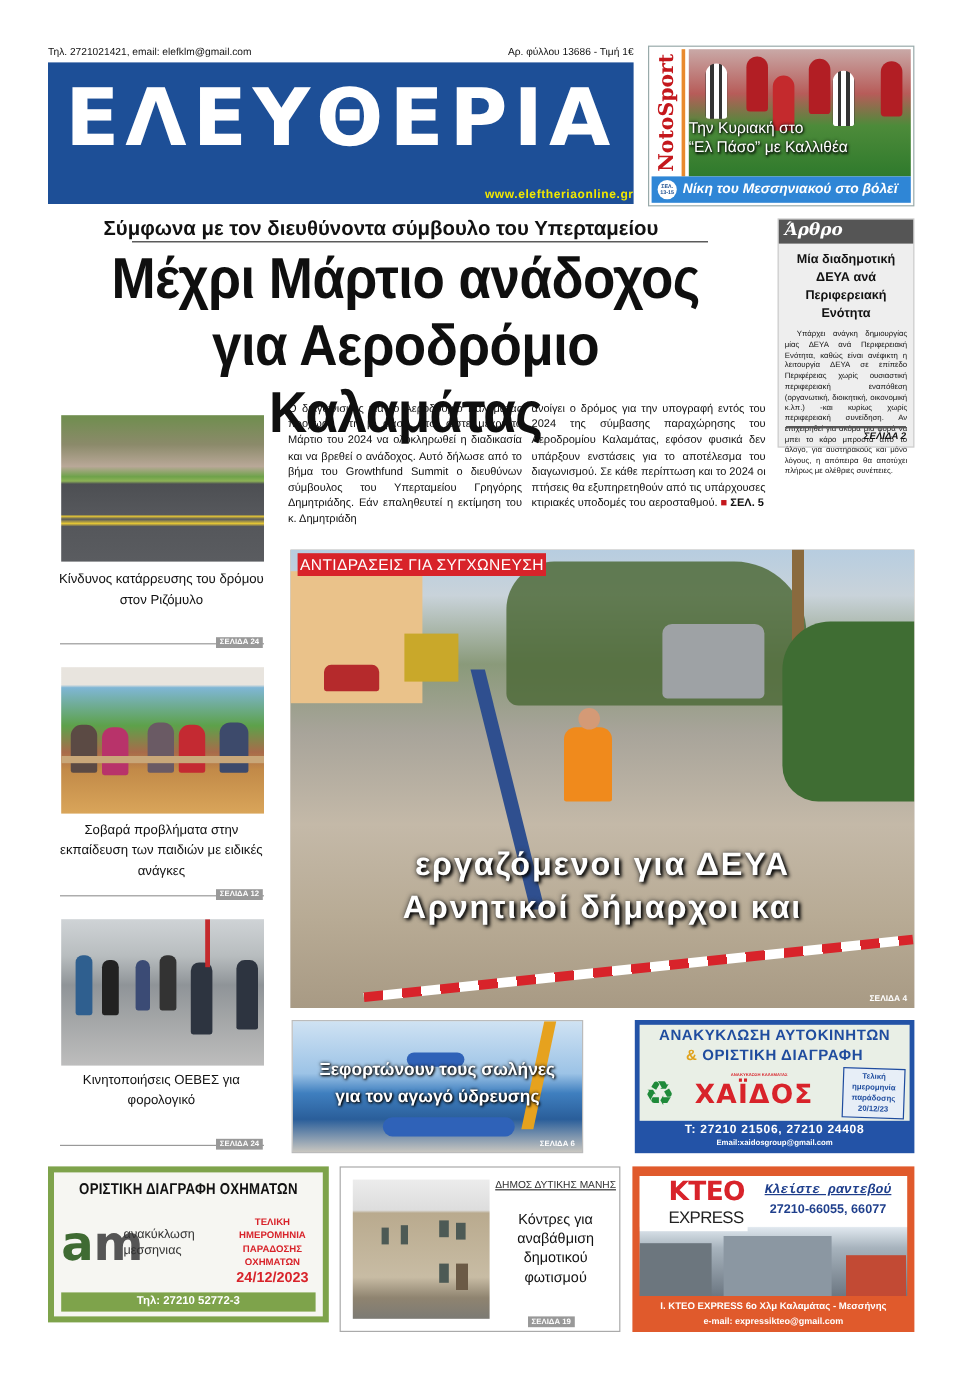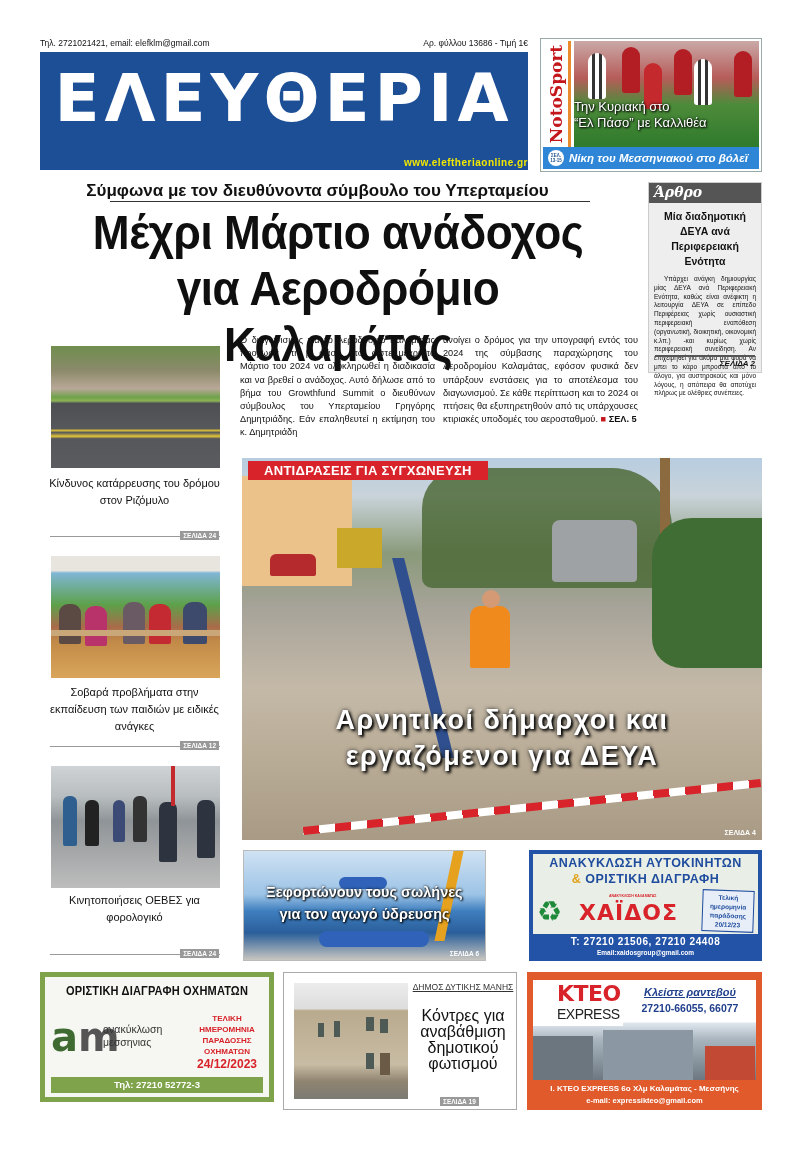--- a/index.html
+++ b/index.html
@@ -48,21 +48,21 @@
 
   
   .rail { left: 42px; width: 185px; }
   .rail-img { position: absolute; left: 9px; width: 169px; height: 122px; overflow: hidden; }
   .rail-cap { position: absolute; left: 0; width: 185px; text-align: center; font-size: 11px; line-height: 17px; color: #111; }
   .rail-rule { position: absolute; left: 8px; width: 170px; height: 1px; background: #999; }
   .pg-badge { position: absolute; right: 8px; background: #999; color: #fff; font-size: 6.5px; font-weight: bold; padding: 1px 3px; }
 
   
   .mainphoto { left: 242px; top: 458px; width: 520px; height: 382px; overflow: hidden; background: #b8b0a3; }
-  .mp-tag { position: absolute; left: 6px; top: 3px; background: #d8232a; color: #fff; font-weight: bold; font-size: 13px; padding: 2px 16px; letter-spacing: 0.3px; }
+  .mp-tag { position: absolute; left: 6px; top: 3px; background: #d8232a; color: #fff; font-weight: normal; font-size: 13px; padding: 2px 2px; letter-spacing: 0.3px; }
   .mp-head { position: absolute; left: 0; width: 100%; top: 244px; text-align: center; color: #fff; font-weight: bold; font-size: 27px; line-height: 36px; letter-spacing: 1.5px; text-shadow: 2px 2px 3px #000, 0 0 4px #333; }
   .mp-pg { position: absolute; right: 6px; bottom: 4px; color: #fff; font-size: 7px; font-weight: bold; }
 
   
   .pipes { left: 243px; top: 850px; width: 243px; height: 111px; overflow: hidden; border: 1px solid #bbb; background: linear-gradient(180deg, #cfe2f3 0%, #9cc3e6 40%, #3f7fbf 55%, #2a5e9a 75%, #c8c6c0 100%); }
   .pipes-head { position: absolute; left: 0; width: 100%; top: 30px; text-align: center; color: #fff; font-weight: bold; font-size: 14.5px; line-height: 22px; text-shadow: 1px 1px 2px #000, 0 0 3px #000; }
   .pipes-pg { position: absolute; right: 6px; bottom: 3px; color: #fff; font-size: 6.5px; font-weight: bold; }
 
   .xaidos { left: 529px; top: 850px; width: 233px; height: 111px; background: #2353a7; }
   .xaidos-inner { position: absolute; left: 4px; top: 4px; right: 4px; height: 80px; background: #e9efe6; }
@@ -83,29 +83,29 @@
   .oxim-logo { position: absolute; left: 6px; top: 40px; font-size: 40px; font-weight: bold; color: #3f6b33; font-family: "DejaVu Sans", sans-serif; line-height: 40px; }
   .oxim-logo b { color: #555; }
   .oxim-name { position: absolute; left: 58px; top: 46px; font-size: 10.5px; color: #333; line-height: 13px; }
   .oxim-red { position: absolute; right: 6px; top: 36px; width: 72px; text-align: center; color: #d8232a; font-weight: bold; font-size: 8px; line-height: 11px; }
   .oxim-date { font-size: 12px; line-height: 15px; }
   .oxim-tel { position: absolute; left: 6px; right: 6px; bottom: 4px; height: 16px; background: #7ea34b; color: #fff; text-align: center; font-weight: bold; font-size: 9.5px; line-height: 16px; }
 
   .manis { left: 283px; top: 972px; width: 234px; height: 138px; border: 1px solid #aaa; background: #fff; }
   .manis-img { position: absolute; left: 10px; top: 10px; width: 114px; height: 116px; background: linear-gradient(180deg, #ececec 0%, #ddd 22%, #b9aa8e 24%, #c8bca4 70%, #8f8470 85%, #7c7a74 100%); overflow: hidden; }
   .manis-kicker { position: absolute; left: 128px; width: 102px; top: 8px; text-align: center; font-size: 8.5px; line-height: 12px; color: #333; text-decoration: underline; }
-  .manis-head { position: absolute; left: 128px; width: 102px; top: 35px; text-align: center; font-size: 16px; line-height: 16px; color: #111; }
+  .manis-head { position: absolute; left: 128px; width: 102px; top: 35px; text-align: center; font-size: 12px; line-height: 16px; color: #111; }
   .manis-pg { position: absolute; left: 156px; top: 124px; background: #999; color: #fff; font-size: 6.5px; font-weight: bold; padding: 1px 3px; }
 
   .kteo { left: 527px; top: 972px; width: 235px; height: 138px; background: #e05a2c; }
   .kteo-photo { position: absolute; left: 6px; top: 8px; right: 6px; height: 100px; background: linear-gradient(180deg, #ffffff 0%, #ffffff 42%, #dfe7ee 43%, #a7b3bd 60%, #6c7782 100%); overflow: hidden; }
   .kteo-logo-box { position: absolute; left: 0; top: 0; width: 90px; height: 46px; background: #fff; padding-left: 13px; }
   .kteo-logo { position: absolute; left: 24px; top: 2px; color: #d8232a; font-family: "DejaVu Sans", sans-serif; font-weight: bold; font-size: 22px; line-height: 24px; letter-spacing: -0.5px; }
   .kteo-express { position: absolute; left: 24px; top: 26px; color: #222; font-size: 14px; line-height: 16px; letter-spacing: -0.5px; }
-  .kteo-cta { position: absolute; right: 4px; top: 6px; width: 124px; text-align: center; color: #1f3f8c; font-weight: bold; font-style: italic; font-size: 11px; text-decoration: underline; }
+  .kteo-cta { position: absolute; right: 4px; top: 6px; width: 124px; text-align: center; color: #1f3f8c; font-weight: bold; font-style: italic; font-size: 11px; text-decoration: underline; font-family: Liberation Mono, monospace; }
   .kteo-phone { position: absolute; right: 4px; top: 22px; width: 124px; text-align: center; color: #1f3f8c; font-weight: bold; font-size: 10.5px; }
   .kteo-l1 { position: absolute; left: 0; width: 100%; top: 112px; text-align: center; color: #fff; font-weight: bold; font-size: 8px; }
   .kteo-l2 { position: absolute; left: 0; width: 100%; top: 124px; text-align: center; color: #fff; font-weight: bold; font-size: 7.5px; }
 </style>
 </head>
 <body>
 
 <div class="abs topline">
   <span>Τηλ. 2721021421, email: elefklm@gmail.com</span>
   <span>Αρ. φύλλου 13686 - Τιμή 1€</span>
@@ -202,22 +202,22 @@
   <div style="position:absolute;left:180px;top:10px;width:250px;height:120px;background:#4f6b3a;border-radius:40px 60px 10px 10px;opacity:0.85;"></div>
   <div style="position:absolute;left:310px;top:62px;width:85px;height:62px;background:#9ea2a5;border-radius:8px 8px 4px 4px;"></div>
   <div style="position:absolute;left:418px;top:0;width:10px;height:140px;background:#8a6a3e;"></div>
   <div style="position:absolute;left:410px;top:60px;width:110px;height:150px;background:#3f6d33;border-radius:40px 0 0 30px;"></div>
   <div style="position:absolute;left:175px;top:100px;width:12px;height:200px;background:#2f4f8f;transform:skewX(14deg);"></div>
   <div style="position:absolute;left:228px;top:148px;width:40px;height:62px;background:#f08a1c;border-radius:10px 10px 2px 2px;"></div>
   <div style="position:absolute;left:240px;top:132px;width:18px;height:18px;background:#d49a76;border-radius:50%;"></div>
   <div style="position:absolute;left:60px;top:345px;width:460px;height:8px;background:repeating-linear-gradient(90deg,#d8232a 0 16px,#fff 16px 32px);transform:rotate(-6deg);"></div>
   <div class="mp-tag">ΑΝΤΙΔΡΑΣΕΙΣ ΓΙΑ ΣΥΓΧΩΝΕΥΣΗ</div>
   <div class="mp-head">
+    <div>εργαζόμενοι για ΔΕΥΑ</div>
     <div>Αρνητικοί δήμαρχοι και</div>
-    <div>εργαζόμενοι για ΔΕΥΑ</div>
   </div>
   <div class="mp-pg">ΣΕΛΙΔΑ 4</div>
 </div>
 
 <div class="abs pipes">
   <div style="position:absolute;left:95px;top:26px;width:48px;height:12px;background:#2f62b8;border-radius:6px;"></div>
   <div style="position:absolute;left:75px;top:80px;width:110px;height:16px;background:#2f62b8;border-radius:8px;"></div>
   <div style="position:absolute;left:200px;top:0;width:10px;height:90px;background:#e6a21e;transform:skewX(-12deg);"></div>
   <div class="pipes-head">
     <div>Ξεφορτώνουν τους σωλήνες</div>

